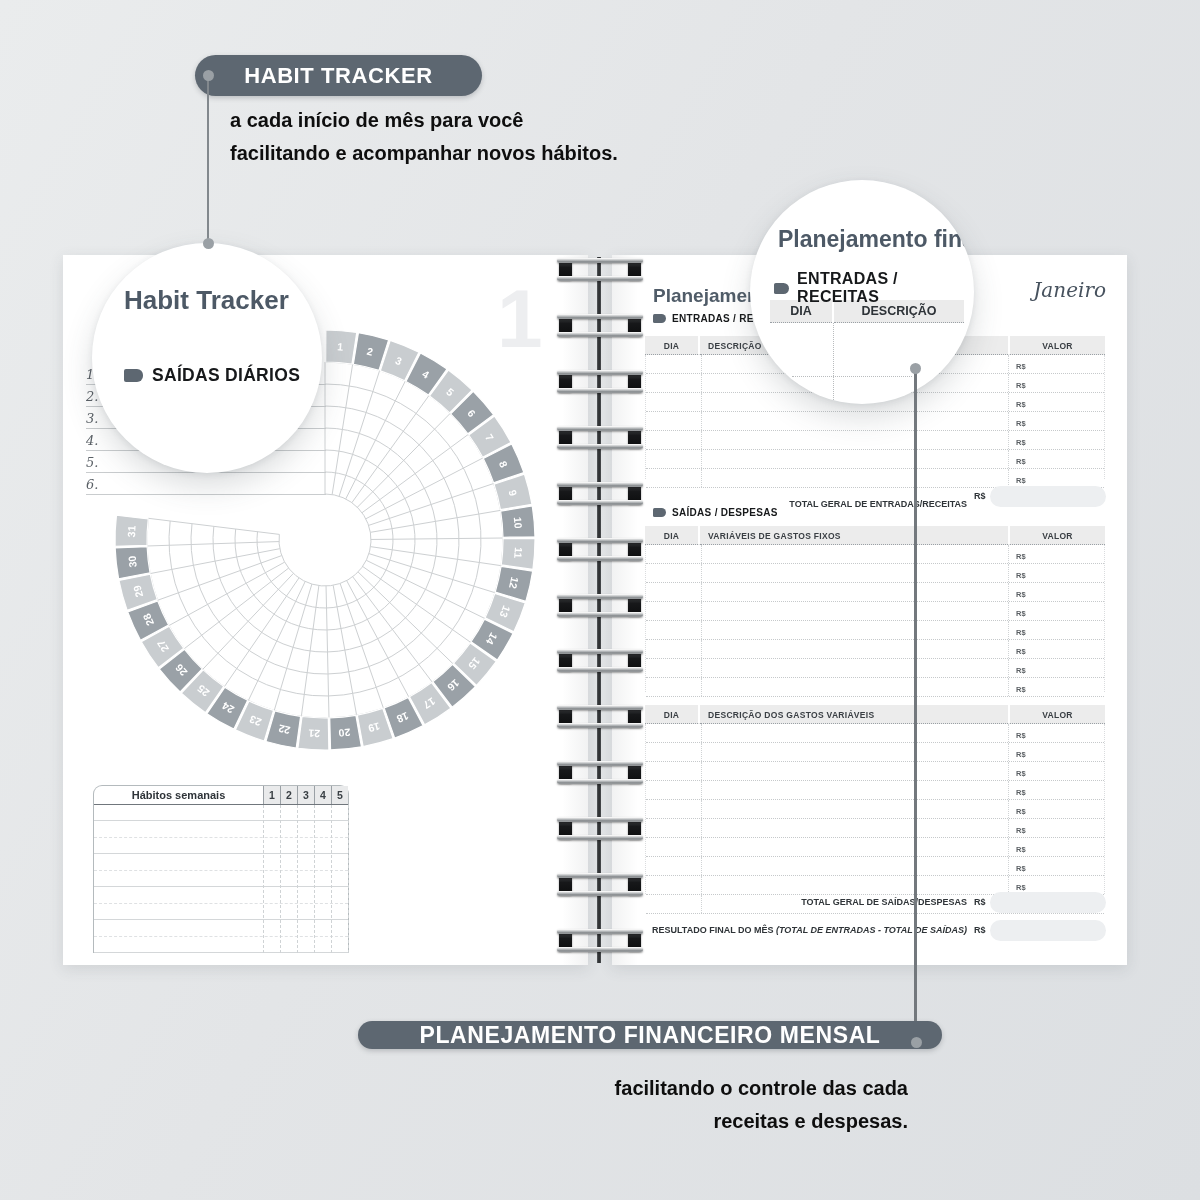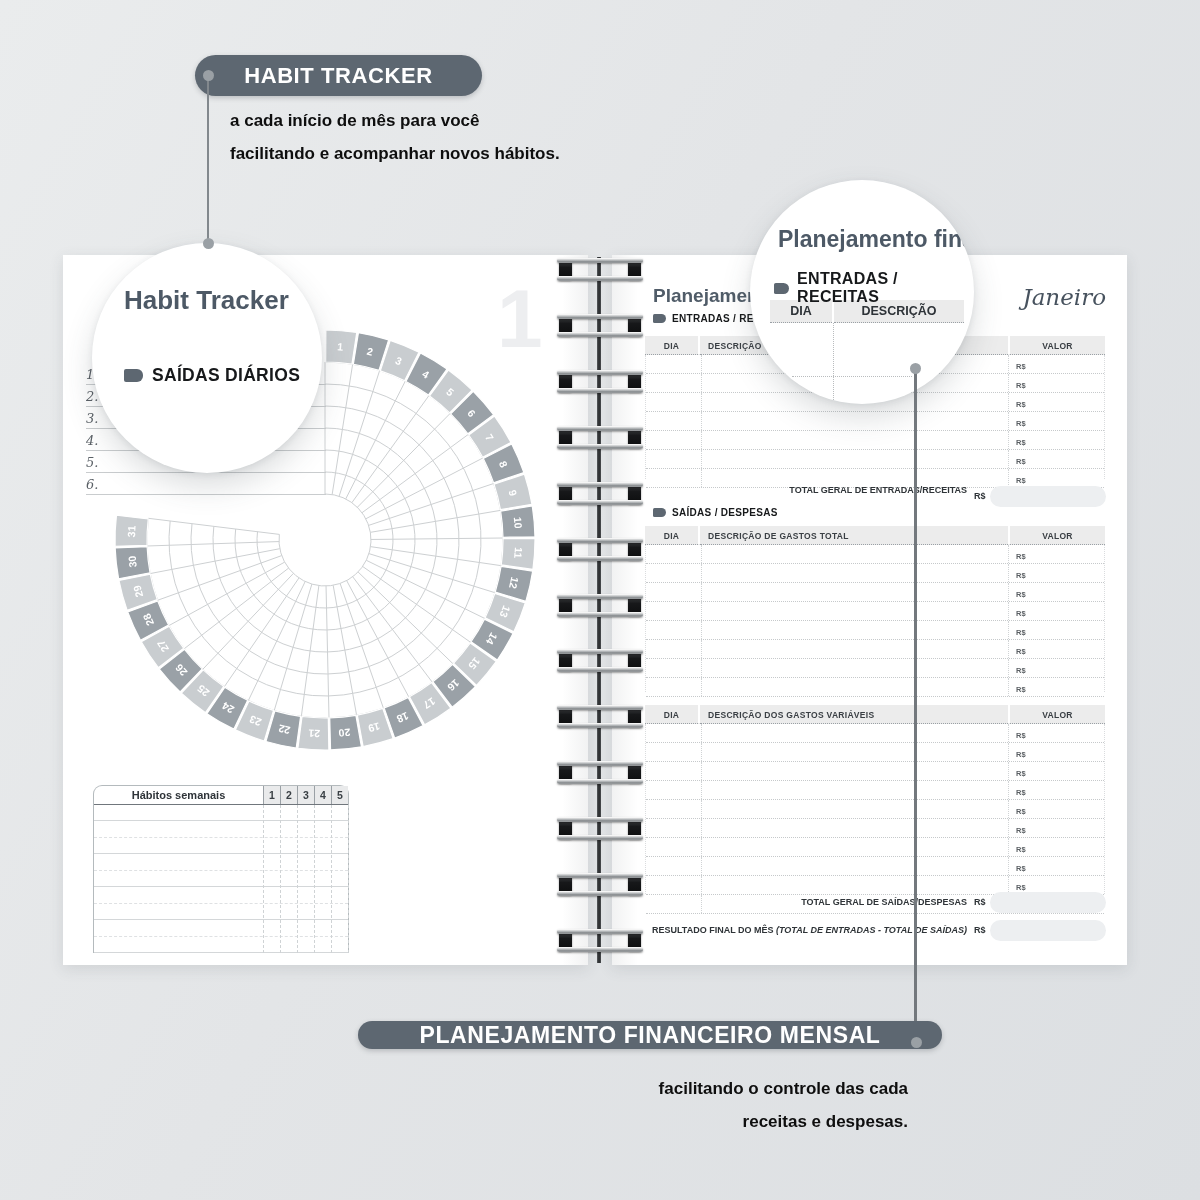--- a/index.html
+++ b/index.html
@@ -6,21 +6,21 @@
   .stage{position:relative;width:1200px;height:1200px;overflow:hidden;
     background:linear-gradient(120deg,#eaeced 0%,#e3e5e7 45%,#dcdfe2 100%);
     font-family:"Liberation Sans",sans-serif;}
 
   
   .pill{position:absolute;background:#5d6771;border-radius:22px;color:#fff;
     display:flex;align-items:center;justify-content:center;
     font-weight:bold;letter-spacing:.6px;box-shadow:0 2px 5px rgba(60,65,70,.25);}
   .pill-top{left:195px;top:55px;width:287px;height:41px;font-size:22px;z-index:11;}
   .pill-bottom{left:358px;top:1021px;width:584px;height:28px;font-size:23px;z-index:11;}
-  .caption{position:absolute;color:#0e0e0e;font-weight:bold;font-size:17px;line-height:33px;z-index:11;}
+  .caption{position:absolute;color:#0e0e0e;font-weight:bold;font-size:20px;line-height:33px;z-index:11;}
   .caption-top{left:230px;top:104px;text-align:left;}
   .caption-bottom{right:292px;top:1072px;text-align:right;}
 
   
   .connector{position:absolute;background:#82888d;z-index:12;}
   .dot{position:absolute;width:11px;height:11px;border-radius:50%;background:#9aa0a5;z-index:13;}
 
   
   .page{position:absolute;top:255px;height:710px;background:#fff;
     box-shadow:0 4px 14px rgba(60,66,72,.12);z-index:1;}
@@ -64,21 +64,21 @@
   .hrow{flex:1;}
   .hrow.sol{border-bottom:1px solid #d4d7d9;}
   .hrow.dash{border-bottom:1px dashed #dfe1e3;}
   #weekly-cols .wcol{position:absolute;top:0;width:0;height:148px;border-left:1px dashed #cfd3d5;}
   .mline{position:absolute;top:0;height:148px;width:0;border-left:1px dotted #c6c9cb;}
 
   
   .rp-title{position:absolute;left:653px;top:285px;font-size:19px;font-weight:bold;
     color:#505c68;z-index:2;}
   .month{position:absolute;left:980px;top:278px;width:126px;text-align:right;z-index:2;
-    font-family:"DejaVu Serif",serif;font-style:italic;font-size:23px;color:#47525e;margin-top:6px;}
+    font-family:"DejaVu Serif",serif;font-style:italic;font-size:20px;color:#47525e;}
   .tagrow{position:absolute;display:flex;align-items:center;z-index:2;}
   .tag{background:#5d6771;border-radius:2px 6px 6px 2px;}
   .tag-sm{width:13px;height:9px;margin-right:6px;}
   .tag-md{width:16px;height:11px;margin-right:8px;}
   .tag-lg{width:19px;height:13px;margin-right:9px;}
   .taglabel{font-weight:bold;color:#17191b;letter-spacing:.3px;}
   .ft{position:absolute;left:645px;width:460px;z-index:2;}
   .fhead{display:flex;height:19px;}
   .fhc{background:#ececec;font-size:8.5px;font-weight:bold;color:#3a3f44;line-height:20px;
     border-bottom:1px dotted #9aa0a5;box-sizing:border-box;letter-spacing:.3px;}
@@ -318,33 +318,33 @@
           <div class="fcell valor"><span class="cur">R$</span></div>
         </div>
         <div class="frow">
           <div class="fcell dia"></div>
           <div class="fcell desc"></div>
           <div class="fcell valor"><span class="cur">R$</span></div>
         </div>
       </div>
   </div>
 
-  <div class="totrow-label" style="top:485px;">TOTAL GERAL DE ENTRADAS/RECEITAS</div>
+  <div class="totrow-label" style="top:499px;">TOTAL GERAL DE ENTRADAS/RECEITAS</div>
   <div class="totrow-cur" style="top:491px;">R$</div>
   <div class="totrow-pill" style="top:486px;"></div>
 
   <div class="tagrow" style="left:653px;top:507px;">
     <span class="tag tag-sm"></span>
     <span class="taglabel" style="font-size:10px;">SAÍDAS / DESPESAS</span>
   </div>
 
   <div class="ft" style="top:526px;">
     <div class="fhead">
       <div class="fhc dia">DIA</div>
-      <div class="fhc desc">DESCRIÇÃO DE GASTOS TOTAL</div>
+      <div class="fhc desc">VARIÁVEIS DE GASTOS FIXOS</div>
       <div class="fhc valor">VALOR</div>
     </div>
     <div id="fixos-body" class="fbody" style="height:147px;">
         <div class="frow">
           <div class="fcell dia"></div>
           <div class="fcell desc"></div>
           <div class="fcell valor"><span class="cur">R$</span></div>
         </div>
         <div class="frow">
           <div class="fcell dia"></div>

